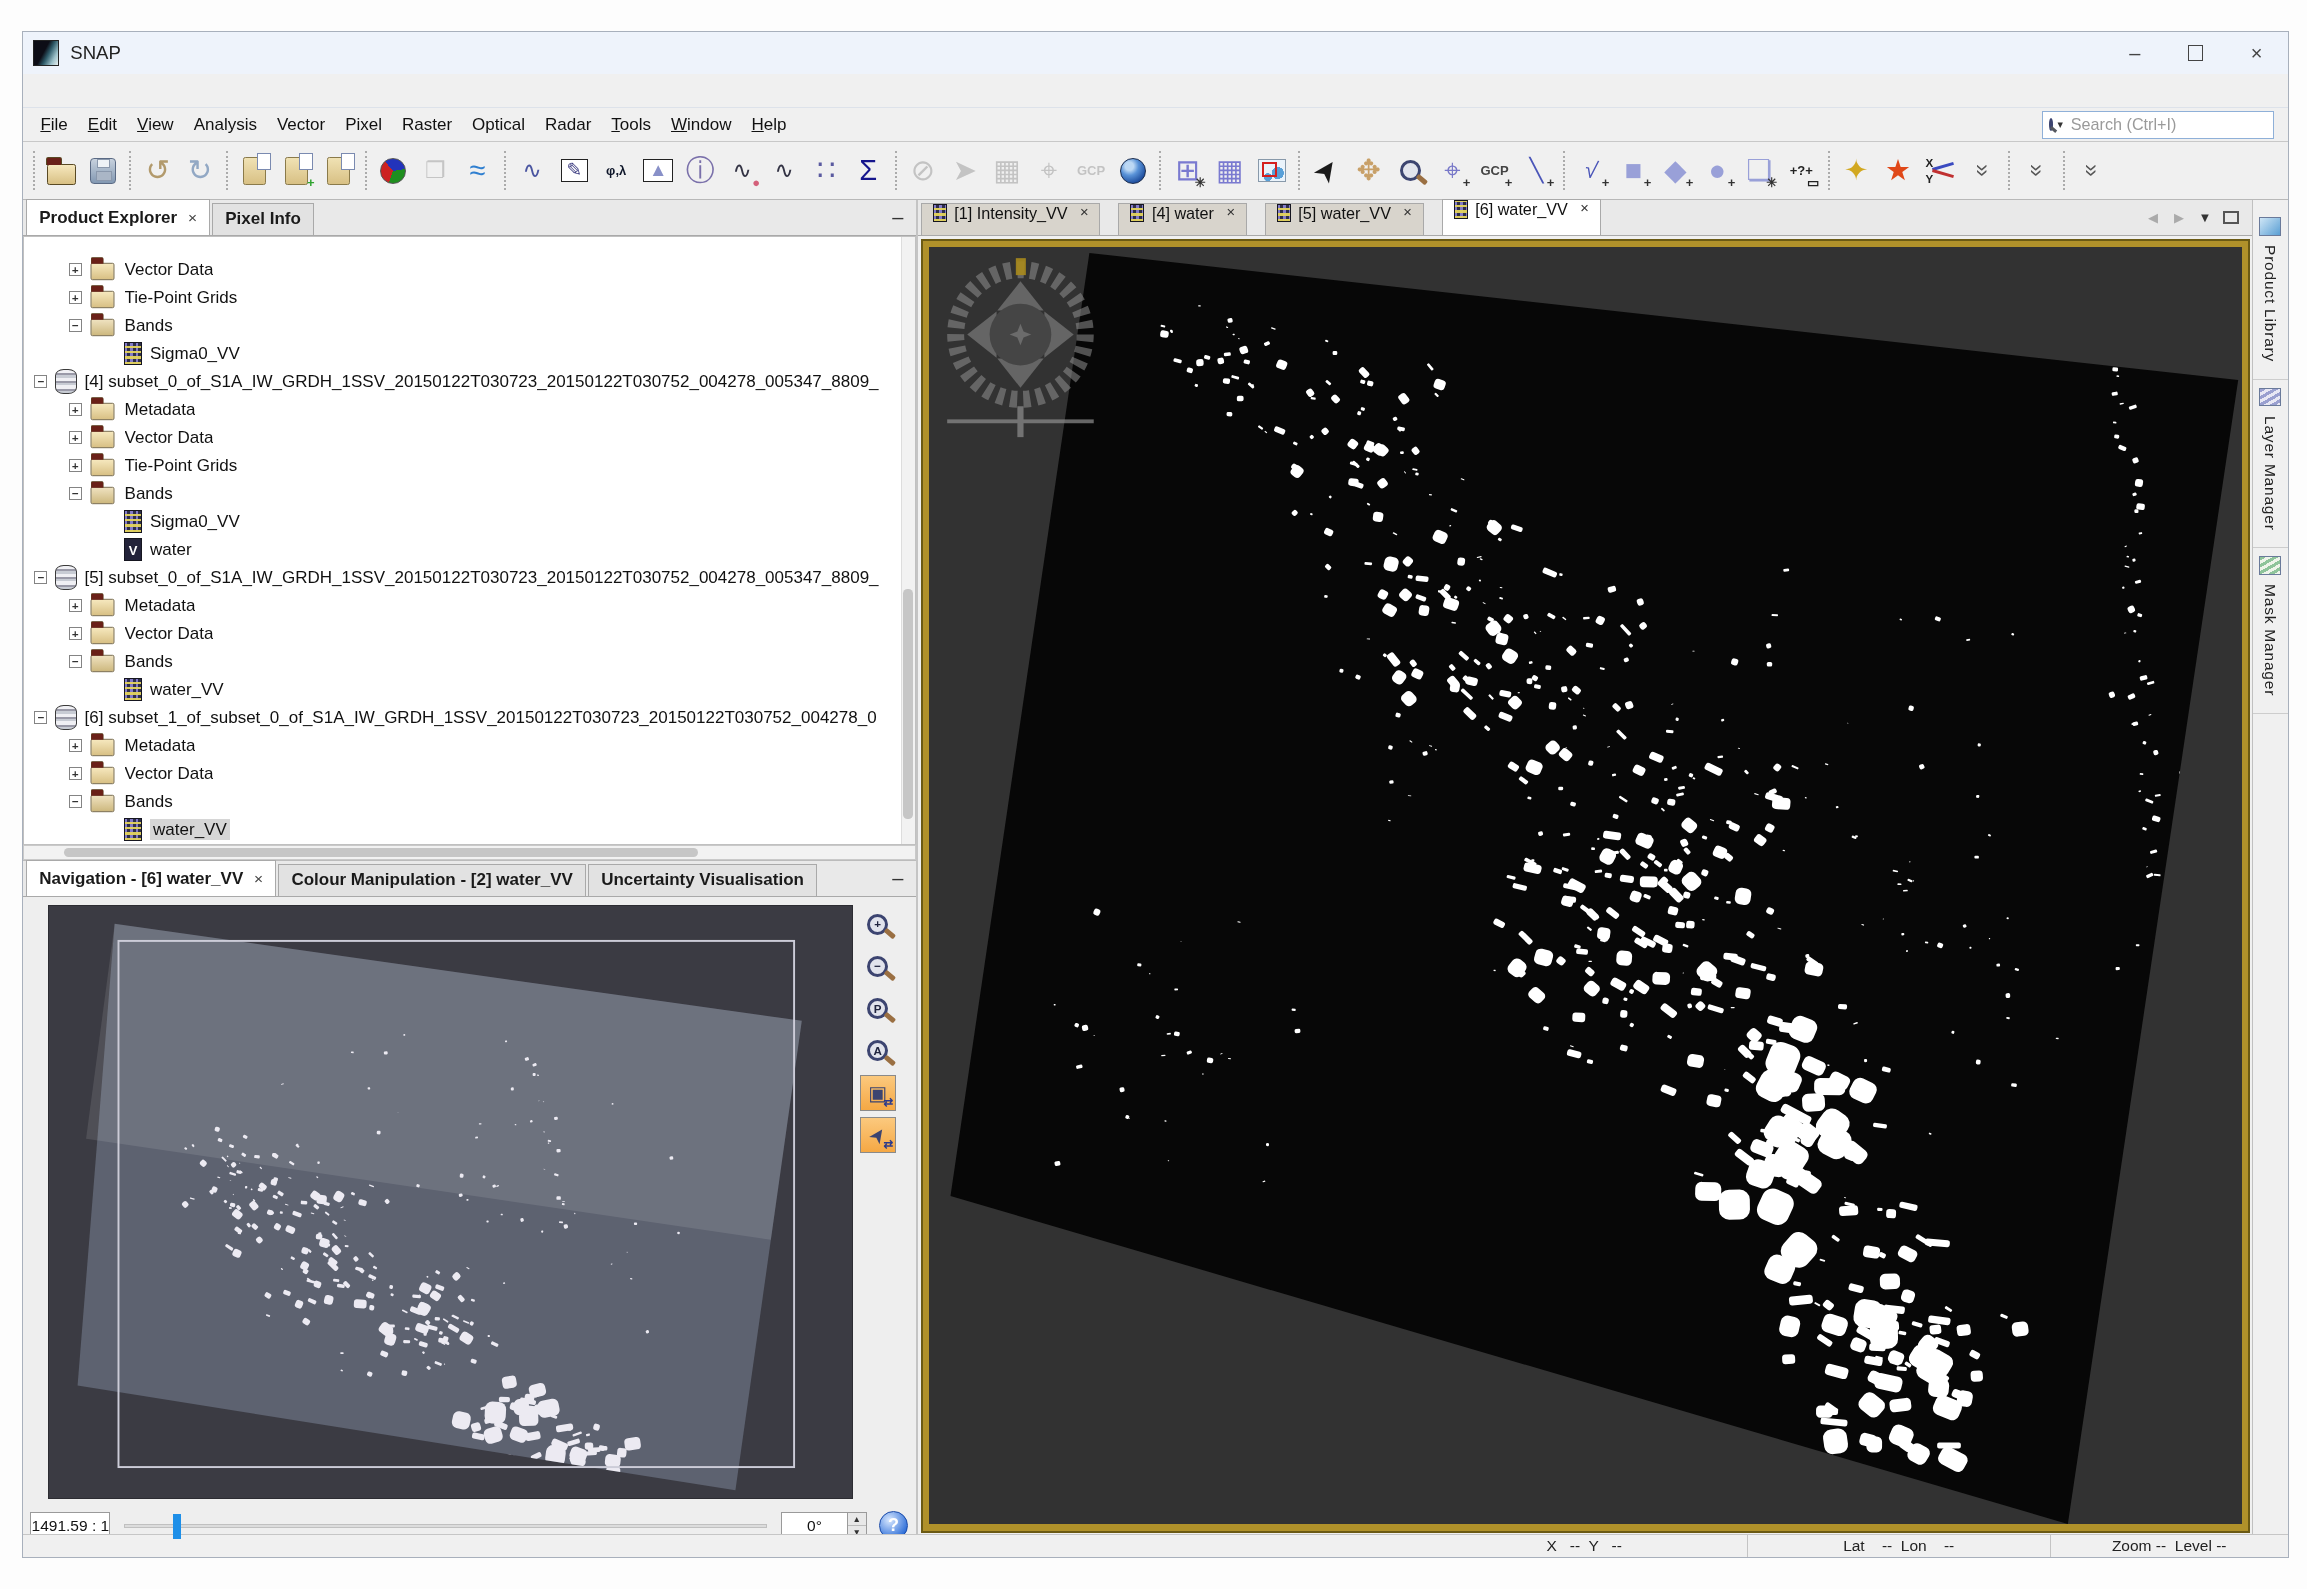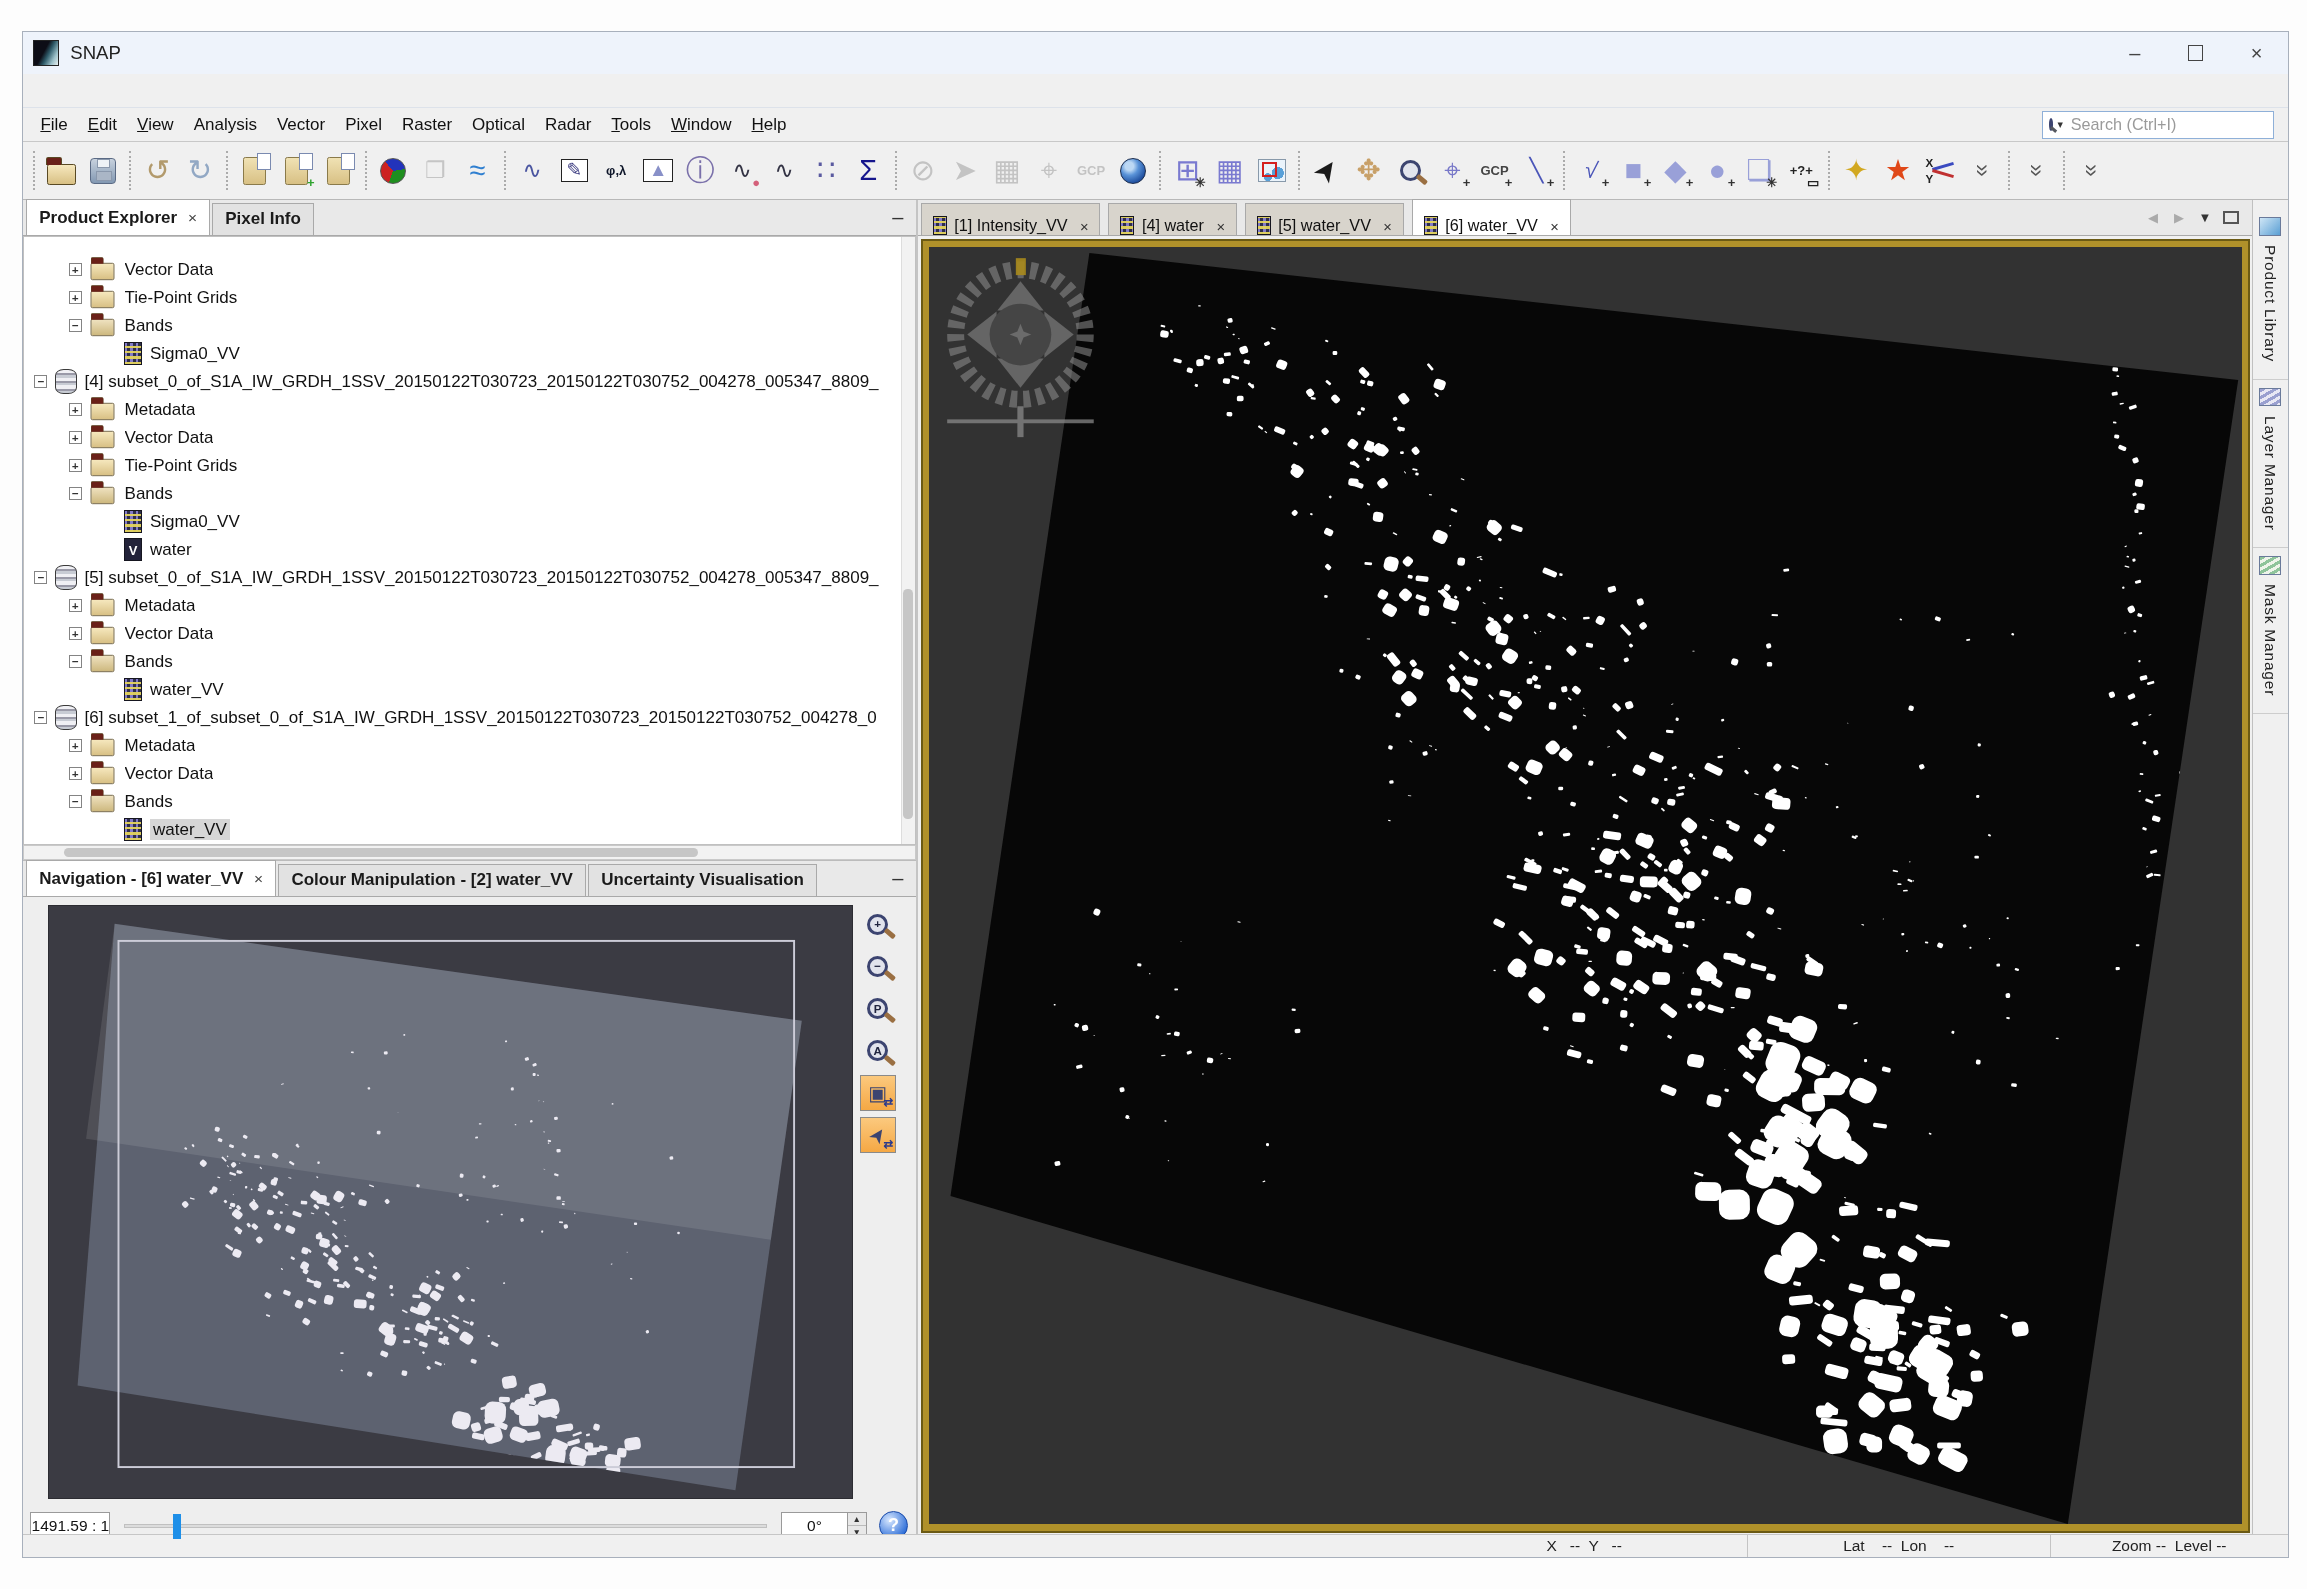--- a/index.html
+++ b/index.html
@@ -127,22 +127,22 @@
   .rot-box { width:67px; height:28px; border:0.8px solid #9a9a9a; background:#fff; font-size:15.5px; text-align:center;
              line-height:26px; color:#111; }
   .spin { width:18.6px; height:28px; display:flex; flex-direction:column; border:0.8px solid #9a9a9a; border-left:none; }
   .spin div { flex:1; font-size:8.5px; line-height:12.4px; text-align:center; background:#e8e8e8; color:#333; border-bottom:0.8px solid #bbb; }
   .help-btn { width:29px; height:29px; border-radius:50%; margin-left:12.4px; border:1.5px solid #1a4aa8;
               background:radial-gradient(circle at 35% 30%,#d8e8ff,#2f6fd8 75%); color:#fff;
               font:700 18px/26px "Liberation Sans",sans-serif; text-align:center; }
   
   .image-col { flex:1; display:flex; flex-direction:column; min-width:0; }
   .itab-row { height:36px; background:#e9e9e9; display:flex; align-items:flex-end; border-bottom:0.8px solid #a9a9a9; padding-left:3.1px; }
-  .itab { height:32.5px; display:flex; align-items:flex-end; padding:0 10.8px; border:0.8px solid #a9a9a9; border-bottom:none;
-          background:#d8d4cc; font-size:16.2px; color:#111; margin-right:8px; white-space:nowrap; }
+  .itab { height:32.5px; display:flex; align-items:flex-start; padding:0 10.8px; border:0.8px solid #a9a9a9; border-bottom:none;
+          background:#d8d4cc; font-size:16.2px; color:#111; margin-right:18px; white-space:nowrap; }
   .itab.active { background:#fff; height:36px; }
   .itab .shape-band { width:14px; height:18.6px; margin-right:7.7px; }
   .itab .closex { margin-left:12.4px; font-size:14.7px; color:#333; }
   .itab-controls { margin-left:auto; display:flex; align-items:center; align-self:center; margin-right:7.7px; }
   .itab-ctl { width:26px; height:23px; display:flex; align-items:center; justify-content:center; font-size:13px; color:#333; }
   .itab-ctl.dim { color:#aaa; }
   .itab-ctl .maxbox { width:15.5px; height:12.4px; border:2.3px solid #555; }
   .view-frame { flex:1; margin:3.1px 1.5px 1.5px 3.1px; border:2.3px solid #6b5a14; box-shadow:inset 0 0 0 3.9px #b0912a; padding:6.2px; background:#b0912a; min-height:0; }
   .view-canvas { width:100%; height:100%; background:#323232; position:relative; overflow:hidden; }
   .view-canvas svg.scene { position:absolute; inset:0; }

